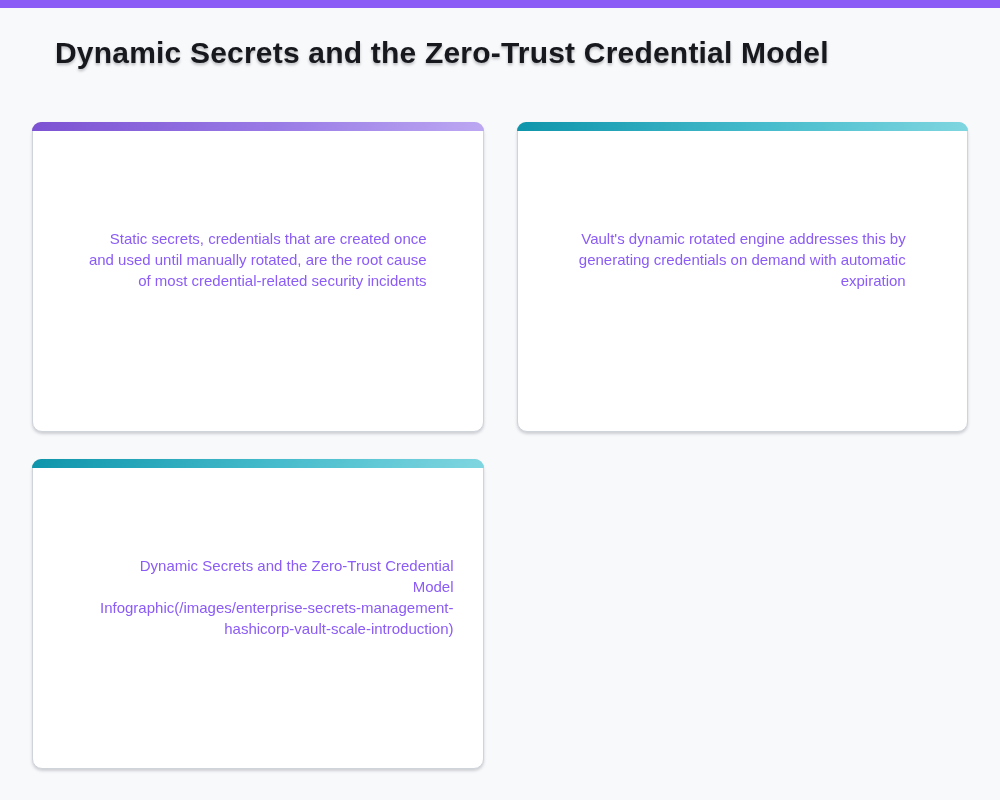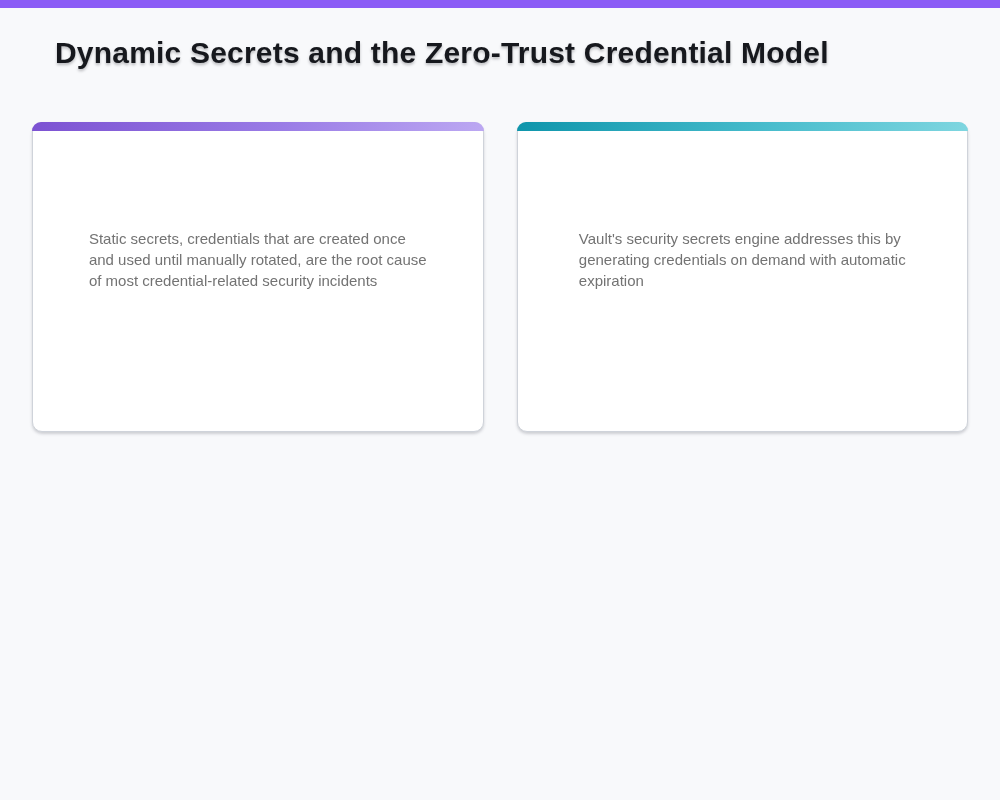--- a/index.html
+++ b/index.html
@@ -57,22 +57,22 @@
     box-sizing: border-box;
     display: flex;
     align-items: center;
     justify-content: center;
     padding: 0 29px 42px 29px;
   }
   .card-text {
     margin: 0;
     font-size: 15px;
     line-height: 21px;
-    color: #737373;
-    text-align: left;
+    color: #8b5cf6;
+    text-align: right;
     white-space: pre-line;
   }
 </style>
 </head>
 <body>
 
 <div class="top-bar"></div>
 
 <h1 class="page-title">Dynamic Secrets and the Zero-Trust Credential Model</h1>
 
@@ -83,21 +83,29 @@
     <div class="card-content">
       <p class="card-text">Static secrets, credentials that are created once
 and used until manually rotated, are the root cause
 of most credential-related security incidents</p>
     </div>
   </div>
 
   <div class="card">
     <div class="card-accent teal"></div>
     <div class="card-content">
-      <p class="card-text">Vault's security secrets engine addresses this by
+      <p class="card-text">Vault's dynamic rotated engine addresses this by
 generating credentials on demand with automatic
 expiration</p>
     </div>
   </div>
 
 
+  <div class="card">
+    <div class="card-accent teal"></div>
+    <div class="card-content">
+      <p class="card-text">Dynamic Secrets and the Zero-Trust Credential
+Model
+Infographic(/images/enterprise-secrets-management-hashicorp-vault-scale-introduction)</p>
+    </div>
+  </div>
 
 </div>
 
 </body></html>

